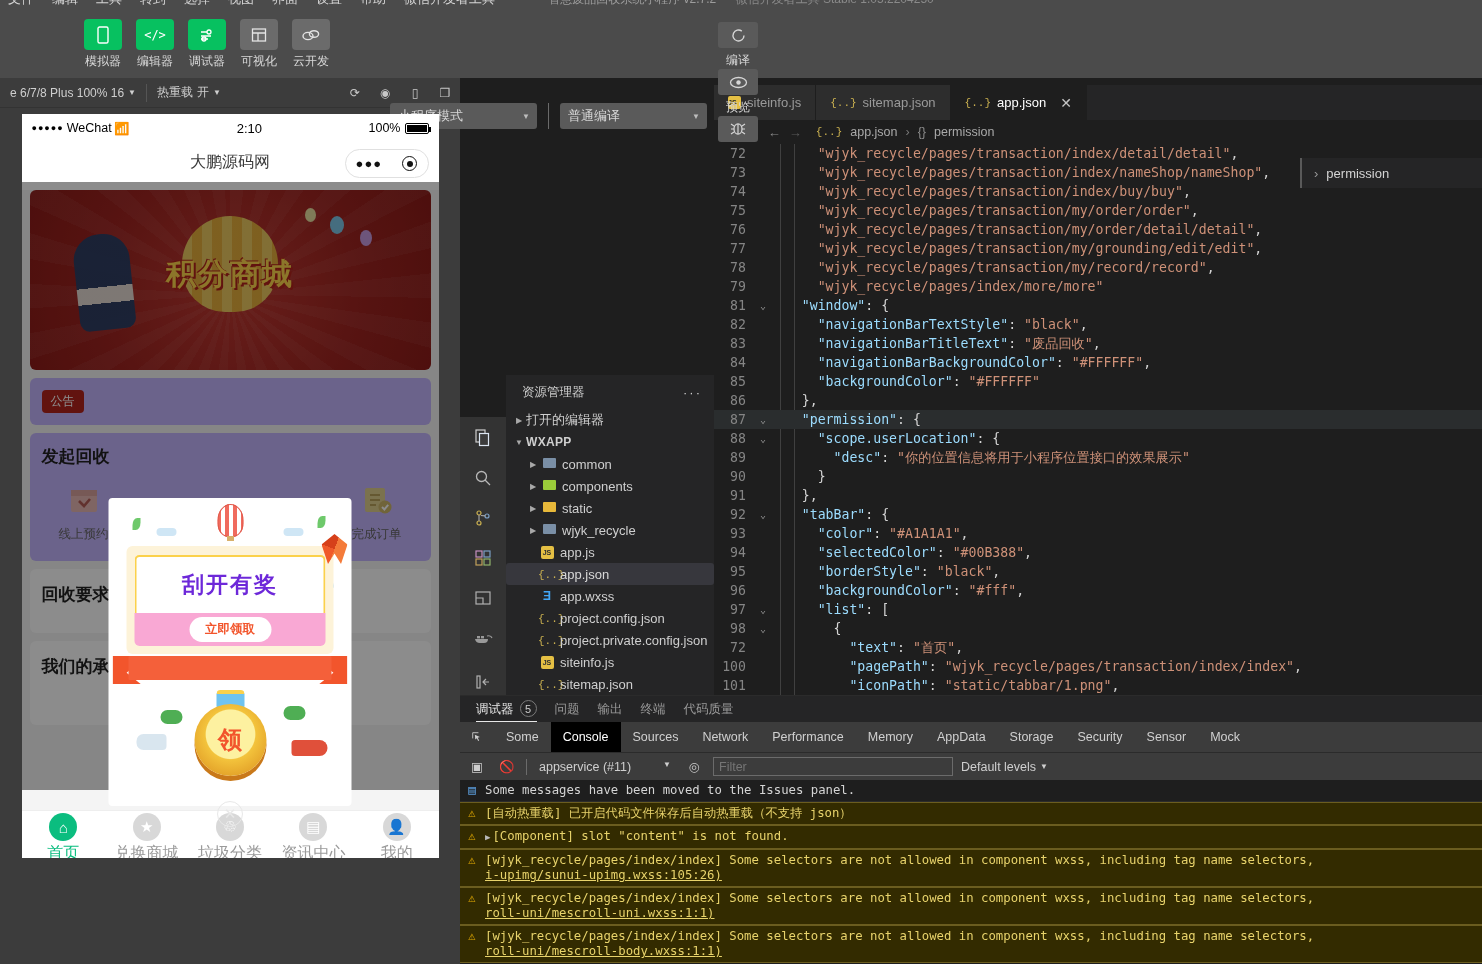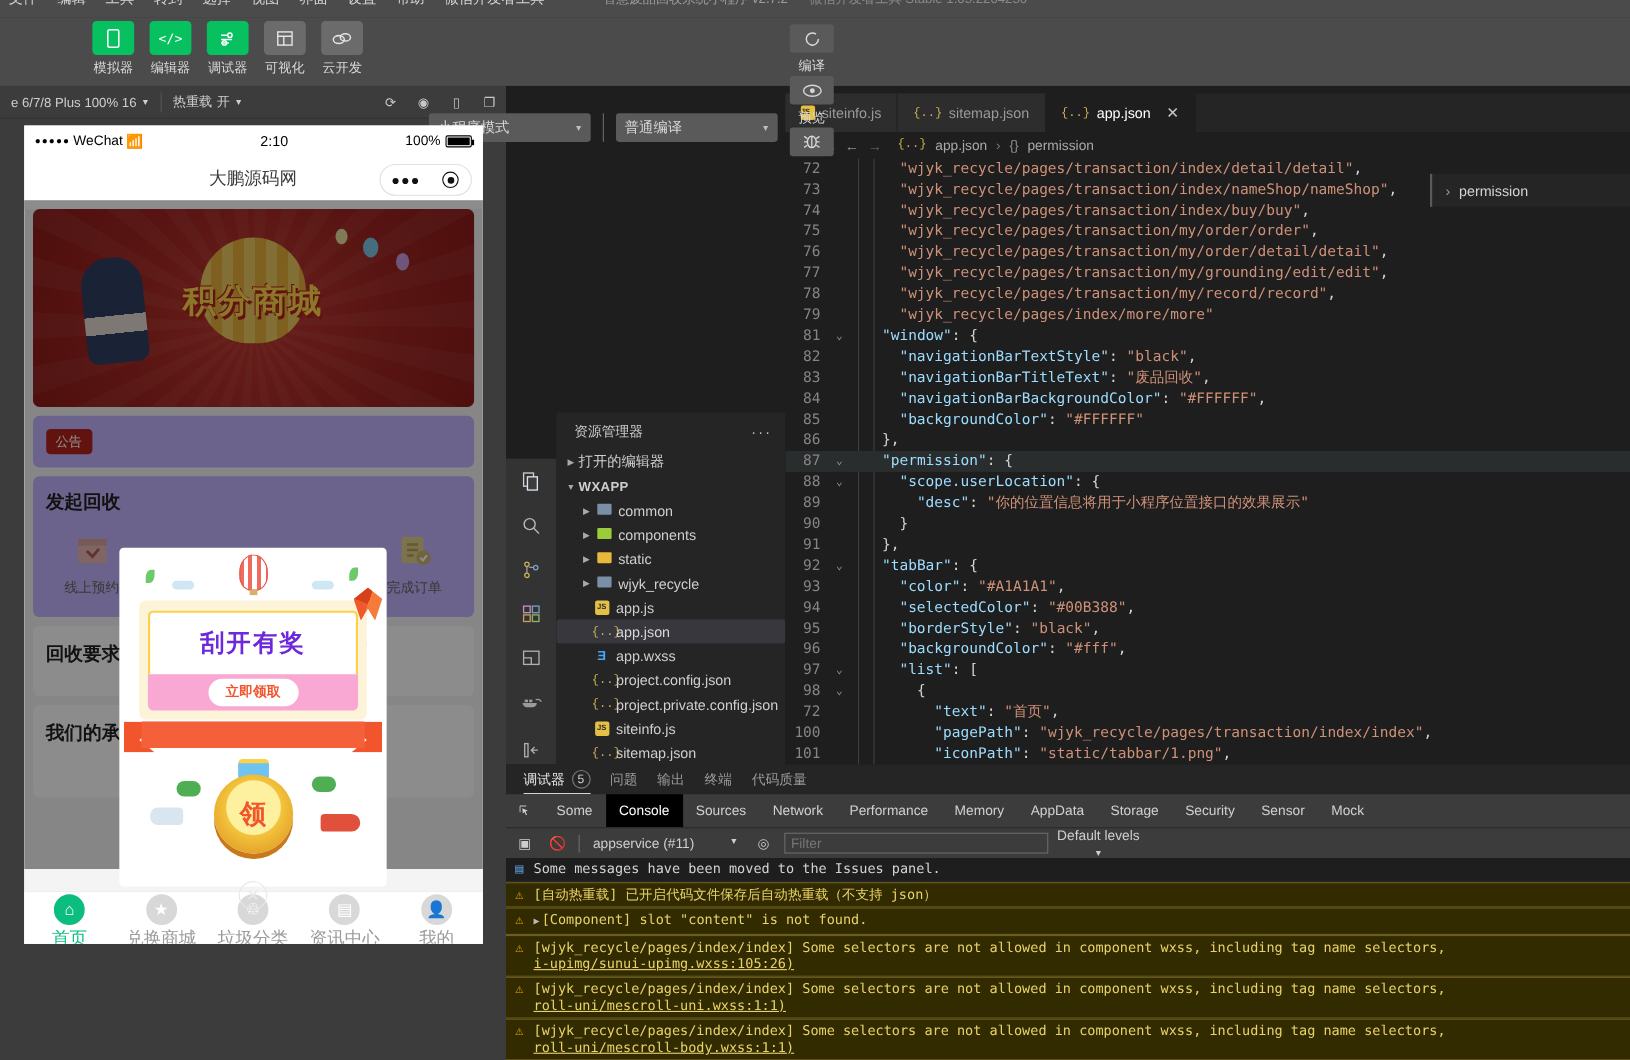--- a/index.html
+++ b/index.html
@@ -224,21 +224,21 @@
   .dt.active { background:#000; color:#fff; }
   .dt.pick { width:34px; justify-content:center; }
 
   .con-bar { height:28px; background:#3c3c3c; display:flex; align-items:center; gap:8px; padding:0 6px;
      font-size:12.5px; color:#cfcfcf; border-top:1px solid #2b2b2b; }
   .cb-ic { width:22px; text-align:center; color:#cdcdcd; }
   .ctx { width:140px; display:flex; align-items:flex-start; justify-content:space-between; padding:0 4px; }
   .ctx .cc { font-size:8px; }
   .filter { flex:1; max-width:240px; height:19px; background:#3c3c3c; border:1px solid #6b6b6b;
      color:#c8c8c8; font-size:12.5px; padding:0 5px; }
-  .levels { display:flex; align-items:center; gap:4px;flex-direction:column; }
+  .levels { display:flex; align-items:center; gap:4px; }
 
   .console { flex:1; overflow:hidden; background:#1e1e1e; font-family:"DejaVu Sans Mono","Liberation Mono",monospace;
      font-size:12.3px; }
   .msg { display:flex; gap:7px; padding:3px 6px; line-height:15px; color:#d4d4d4;
      border-bottom:1px solid #2b2b2b; }
   .msg.warn { background:#332b00; color:#e8d36b; border-top:1px solid #6b5d1f; border-bottom:1px solid #6b5d1f; }
   .msg .gly { flex:none; width:12px; text-align:center; }
   .msg .body2 { flex:1; }
   .msg .u { text-decoration:underline; }
   .msg .tri { color:#b9b9b9; font-size:9px; margin-right:2px; }

